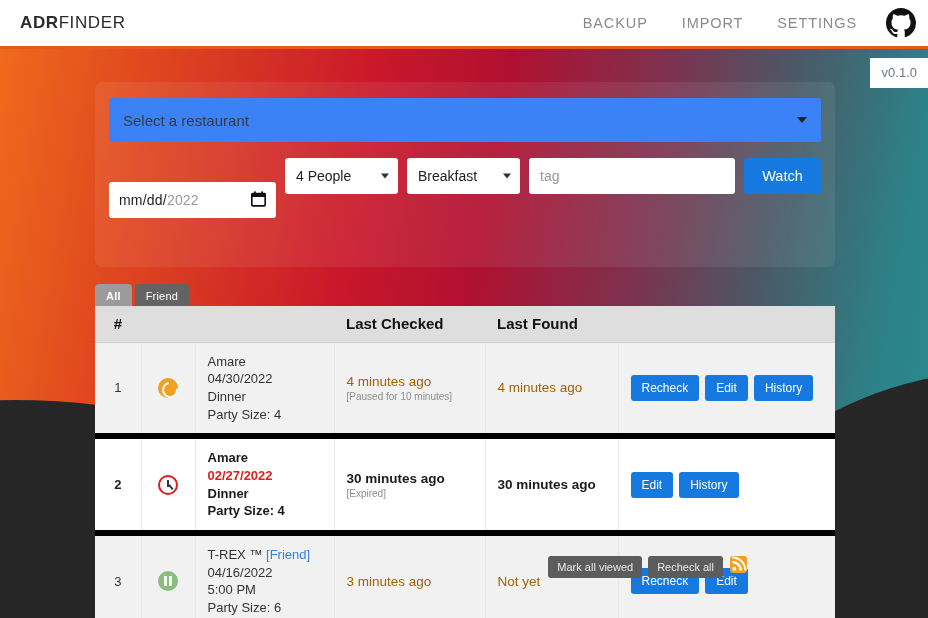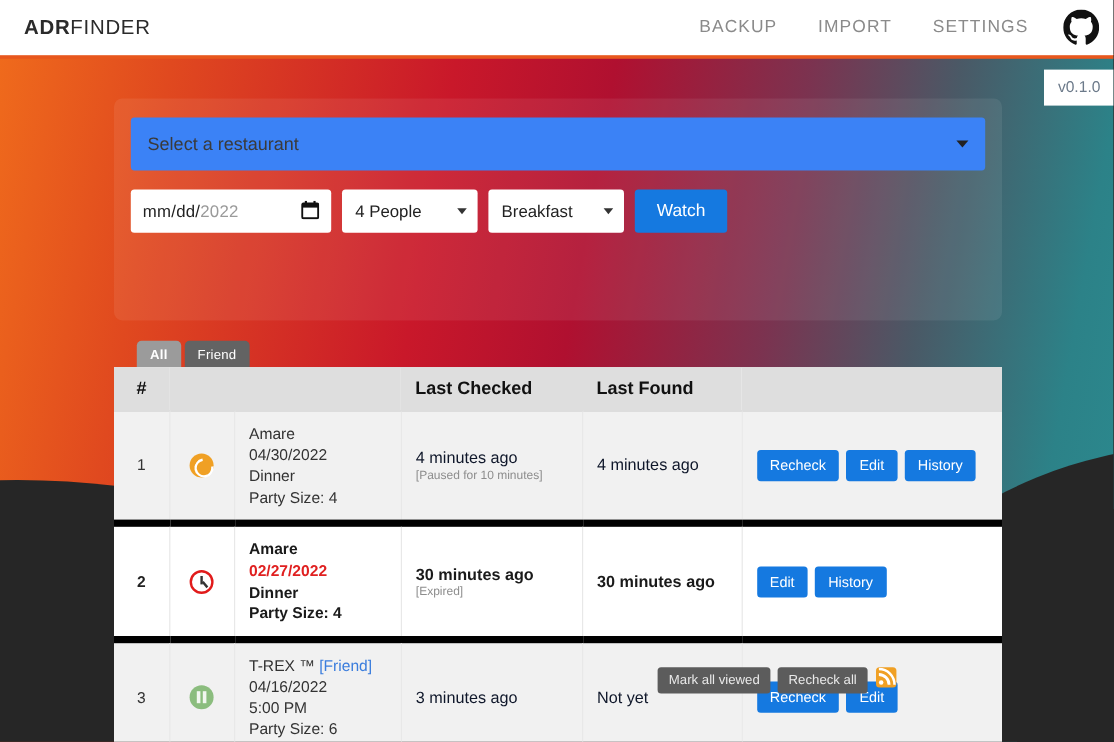--- a/index.html
+++ b/index.html
@@ -96,21 +96,21 @@
     border-top: 6px solid #222;
   }
   #form-row2 { display: flex; margin-top: 16px; gap: 0; }
   .fld {
     height: 36px; background: #fff; border: none; border-radius: 3px;
     font-size: 14px; color: #222; font-family: "Liberation Sans", sans-serif;
     display: flex; align-items: center;
   }
   #date-field {
     width: 167px; padding: 0 10px; justify-content: space-between;
-    margin-right: 9px; cursor: text;
+    margin-right: 9px; cursor: text; margin-top: 24px;
   }
   #date-field .dt { letter-spacing: .2px; }
   #date-field .dt .ph { color: #222; }
   #date-field .dt .yr { color: #9a9a9a; }
   .sel-field {
     padding: 0 26px 0 11px; margin-right: 9px; cursor: pointer; position: relative;
   }
   .sel-field .chev {
     position: absolute; right: 9px; top: 50%; transform: translateY(-50%);
     width: 0; height: 0;
@@ -129,21 +129,20 @@
   }
 
   
   #tabs {
     position: absolute; left: 95px; top: 284px; display: flex; z-index: 3;
   }
   .tab {
     font-size: 11px; color: #fff; padding: 6px 11px 5px 11px;
     border-radius: 4px 4px 0 0; cursor: pointer; font-weight: bold;
     letter-spacing: .2px;
-    margin-left: 19px;
   }
   .tab.active { background: #9b9b9b; }
   .tab.inactive { background: #636363; margin-left: 3px; font-weight: normal; }
 
   
   #table-wrap {
     position: absolute; left: 95px; top: 306px; width: 740px; z-index: 3;
     background: #fff;
   }
   table { width: 740px; border-collapse: collapse; }
@@ -164,21 +163,21 @@
   .c-info  { width: 139px; }
   .c-lc    { width: 151px; }
   .c-lf    { width: 133px; }
   .c-act   { width: 217px; }
   .num-bold { font-weight: bold; color: #222; }
   .info-line { line-height: 1.36; font-size: 13px; color: #333; }
   .info-line.bold { font-weight: bold; color: #1a1a1a; }
   .info-line.red { color: #e02020; }
   .info-line.red.bold { color: #e02020; font-weight: bold; }
   .friend-link { color: #3b7ddd; cursor: pointer; }
-  .lc-main { font-size: 13.5px; color: #0f172a; }
+  .lc-main { font-size: 13.5px; color: #a16207; }
   .lc-main.bold { font-weight: bold; color: #1a1a1a; }
   .lc-sub { font-size: 10px; color: #8d8d8d; margin-top: 2px; }
   .btn {
     display: inline-block; background: #1579e0; color: #fff;
     font-size: 12px; padding: 6px 11px; border-radius: 3px;
     border: none; cursor: pointer; margin-right: 6px;
     font-family: "Liberation Sans", sans-serif;
   }
 
   
@@ -287,20 +286,23 @@
     <div class="fld sel-field" id="party-field">
       <span>4 People</span>
       <span class="chev"></span>
     </div>
 
     <div class="fld sel-field" id="meal-field">
       <span>Breakfast</span>
       <span class="chev"></span>
     </div>
 
+    <div class="fld" id="tag-field">
+      <span>tag</span>
+    </div>
 
     <button id="watch-button">Watch</button>
   </div>
 </div>
 
 <div id="tabs">
   <div class="tab active">All</div>
   <div class="tab inactive">Friend</div>
 </div>
 

